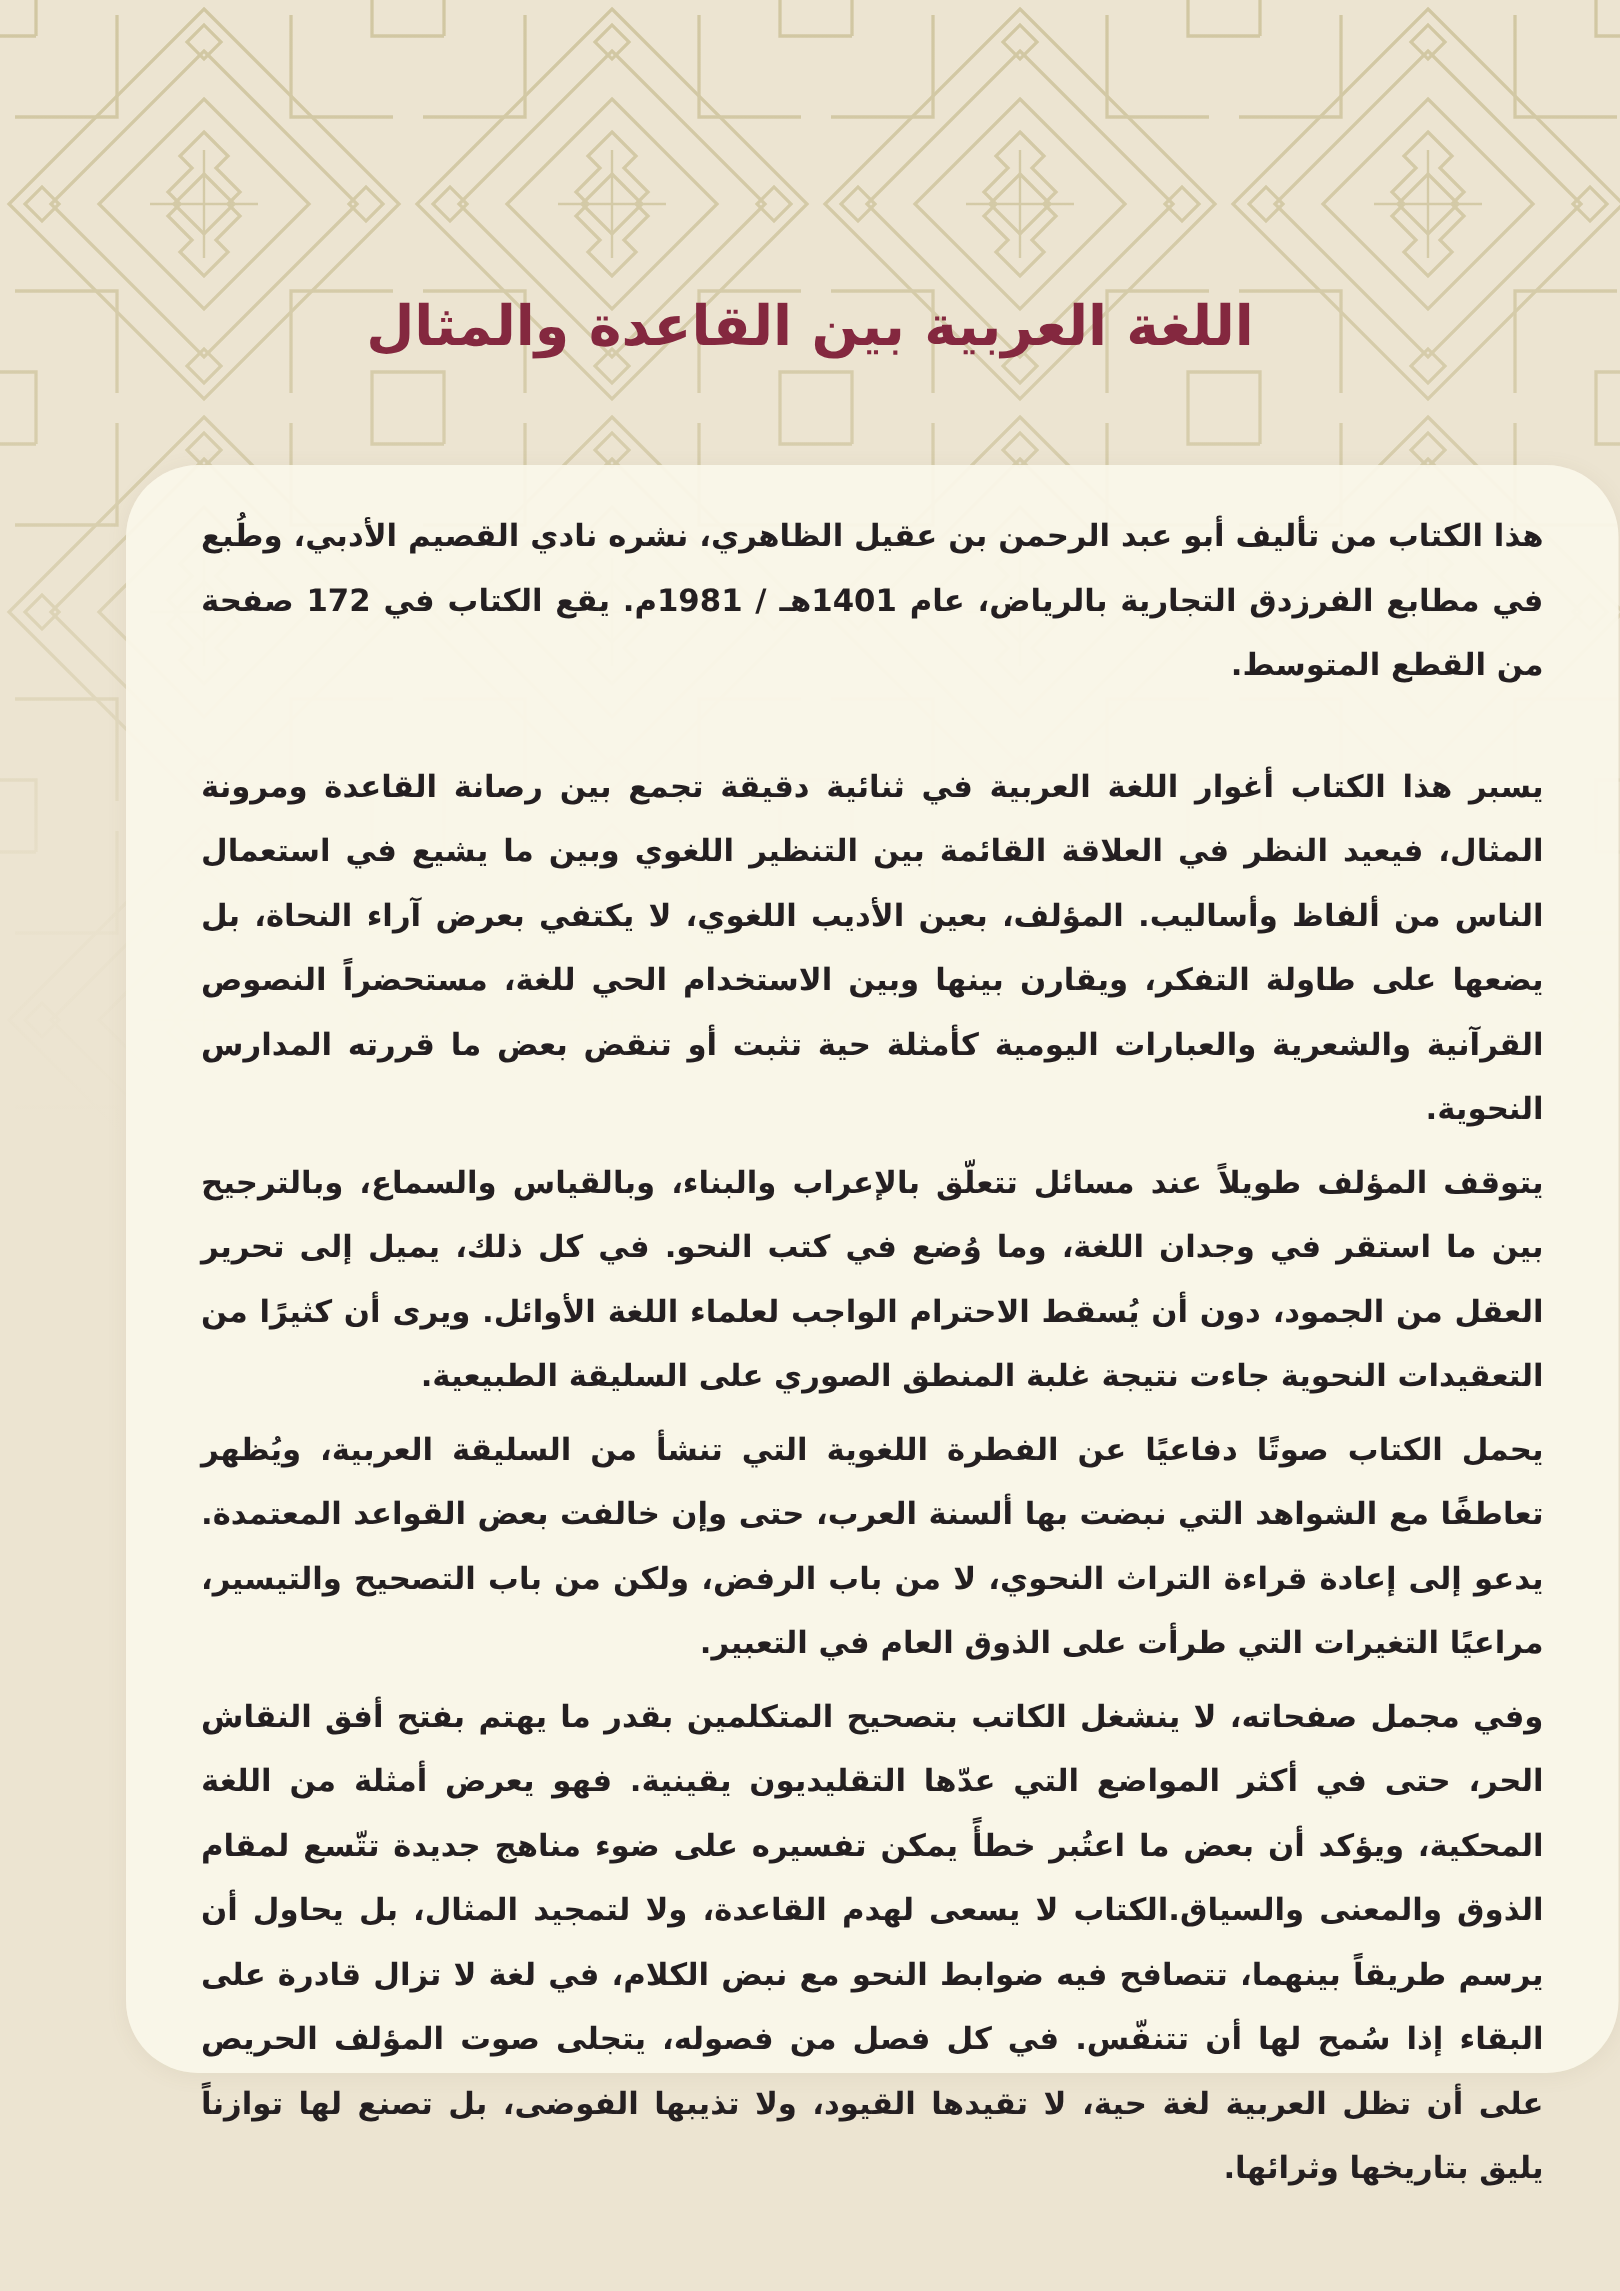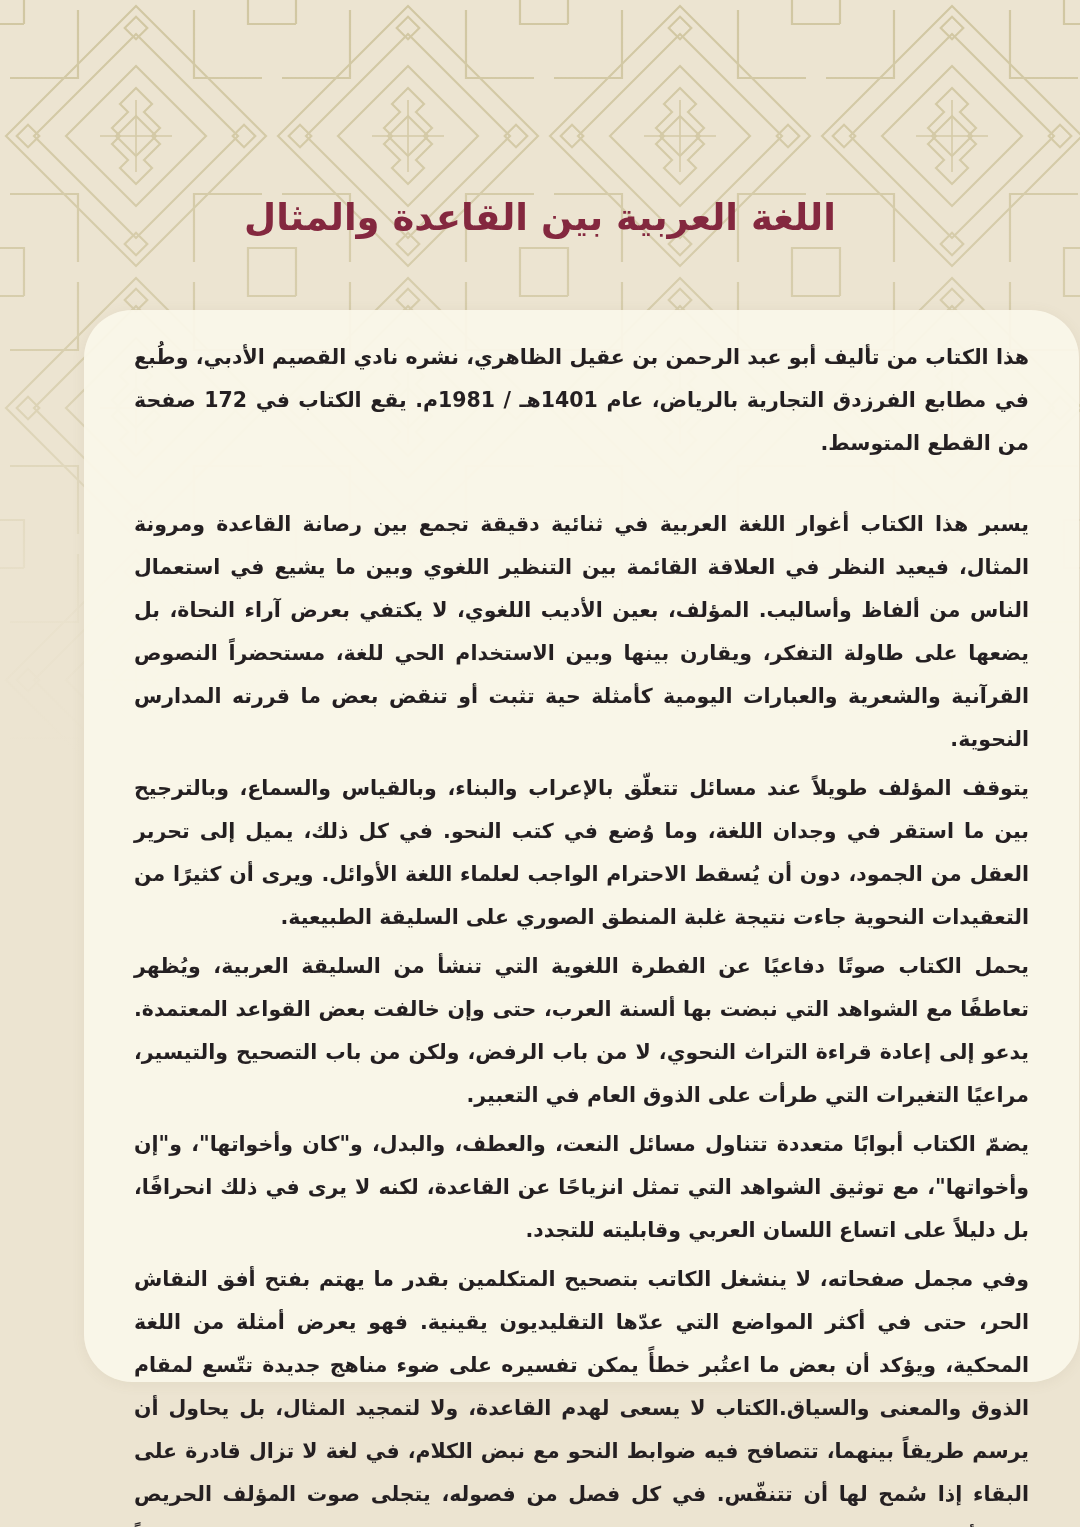--- a/index.html
+++ b/index.html
@@ -112,17 +112,16 @@
     <rect x="0" y="0" width="1080" height="760" fill="url(#fade)"></rect>
   </svg>
 
   <h1 class="page-title">اللغة العربية بين القاعدة والمثال</h1>
 
   <div class="content-card">
     <p class="intro">هذا الكتاب من تأليف أبو عبد الرحمن بن عقيل الظاهري، نشره نادي القصيم الأدبي، وطُبع في مطابع الفرزدق التجارية بالرياض، عام 1401هـ / 1981م. يقع الكتاب في 172 صفحة من القطع المتوسط.</p>
     <p>يسبر هذا الكتاب أغوار اللغة العربية في ثنائية دقيقة تجمع بين رصانة القاعدة ومرونة المثال، فيعيد النظر في العلاقة القائمة بين التنظير اللغوي وبين ما يشيع في استعمال الناس من ألفاظ وأساليب. المؤلف، بعين الأديب اللغوي، لا يكتفي بعرض آراء النحاة، بل يضعها على طاولة التفكر، ويقارن بينها وبين الاستخدام الحي للغة، مستحضراً النصوص القرآنية والشعرية والعبارات اليومية كأمثلة حية تثبت أو تنقض بعض ما قررته المدارس النحوية.</p>
     <p>يتوقف المؤلف طويلاً عند مسائل تتعلّق بالإعراب والبناء، وبالقياس والسماع، وبالترجيح بين ما استقر في وجدان اللغة، وما وُضع في كتب النحو. في كل ذلك، يميل إلى تحرير العقل من الجمود، دون أن يُسقط الاحترام الواجب لعلماء اللغة الأوائل. ويرى أن كثيرًا من التعقيدات النحوية جاءت نتيجة غلبة المنطق الصوري على السليقة الطبيعية.</p>
     <p>يحمل الكتاب صوتًا دفاعيًا عن الفطرة اللغوية التي تنشأ من السليقة العربية، ويُظهر تعاطفًا مع الشواهد التي نبضت بها ألسنة العرب، حتى وإن خالفت بعض القواعد المعتمدة. يدعو إلى إعادة قراءة التراث النحوي، لا من باب الرفض، ولكن من باب التصحيح والتيسير، مراعيًا التغيرات التي طرأت على الذوق العام في التعبير.</p>
-    <p>يضمّ الكتاب أبوابًا متعددة تتناول مسائل النعت، والعطف، والبدل، و"كان وأخواتها"، و"إن وأخواتها"، مع توثيق الشواهد التي تمثل انزياحًا عن القاعدة، لكنه لا يرى في ذلك انحرافًا، بل دليلاً على اتساع اللسان العربي وقابليته للتجدد.</p>
     <p>وفي مجمل صفحاته، لا ينشغل الكاتب بتصحيح المتكلمين بقدر ما يهتم بفتح أفق النقاش الحر، حتى في أكثر المواضع التي عدّها التقليديون يقينية. فهو يعرض أمثلة من اللغة المحكية، ويؤكد أن بعض ما اعتُبر خطأً يمكن تفسيره على ضوء مناهج جديدة تتّسع لمقام الذوق والمعنى والسياق.الكتاب لا يسعى لهدم القاعدة، ولا لتمجيد المثال، بل يحاول أن يرسم طريقاً بينهما، تتصافح فيه ضوابط النحو مع نبض الكلام، في لغة لا تزال قادرة على البقاء إذا سُمح لها أن تتنفّس. في كل فصل من فصوله، يتجلى صوت المؤلف الحريص على أن تظل العربية لغة حية، لا تقيدها القيود، ولا تذيبها الفوضى، بل تصنع لها توازناً يليق بتاريخها وثرائها.</p>
   </div>
 
 </div>
 
 </body></html>

